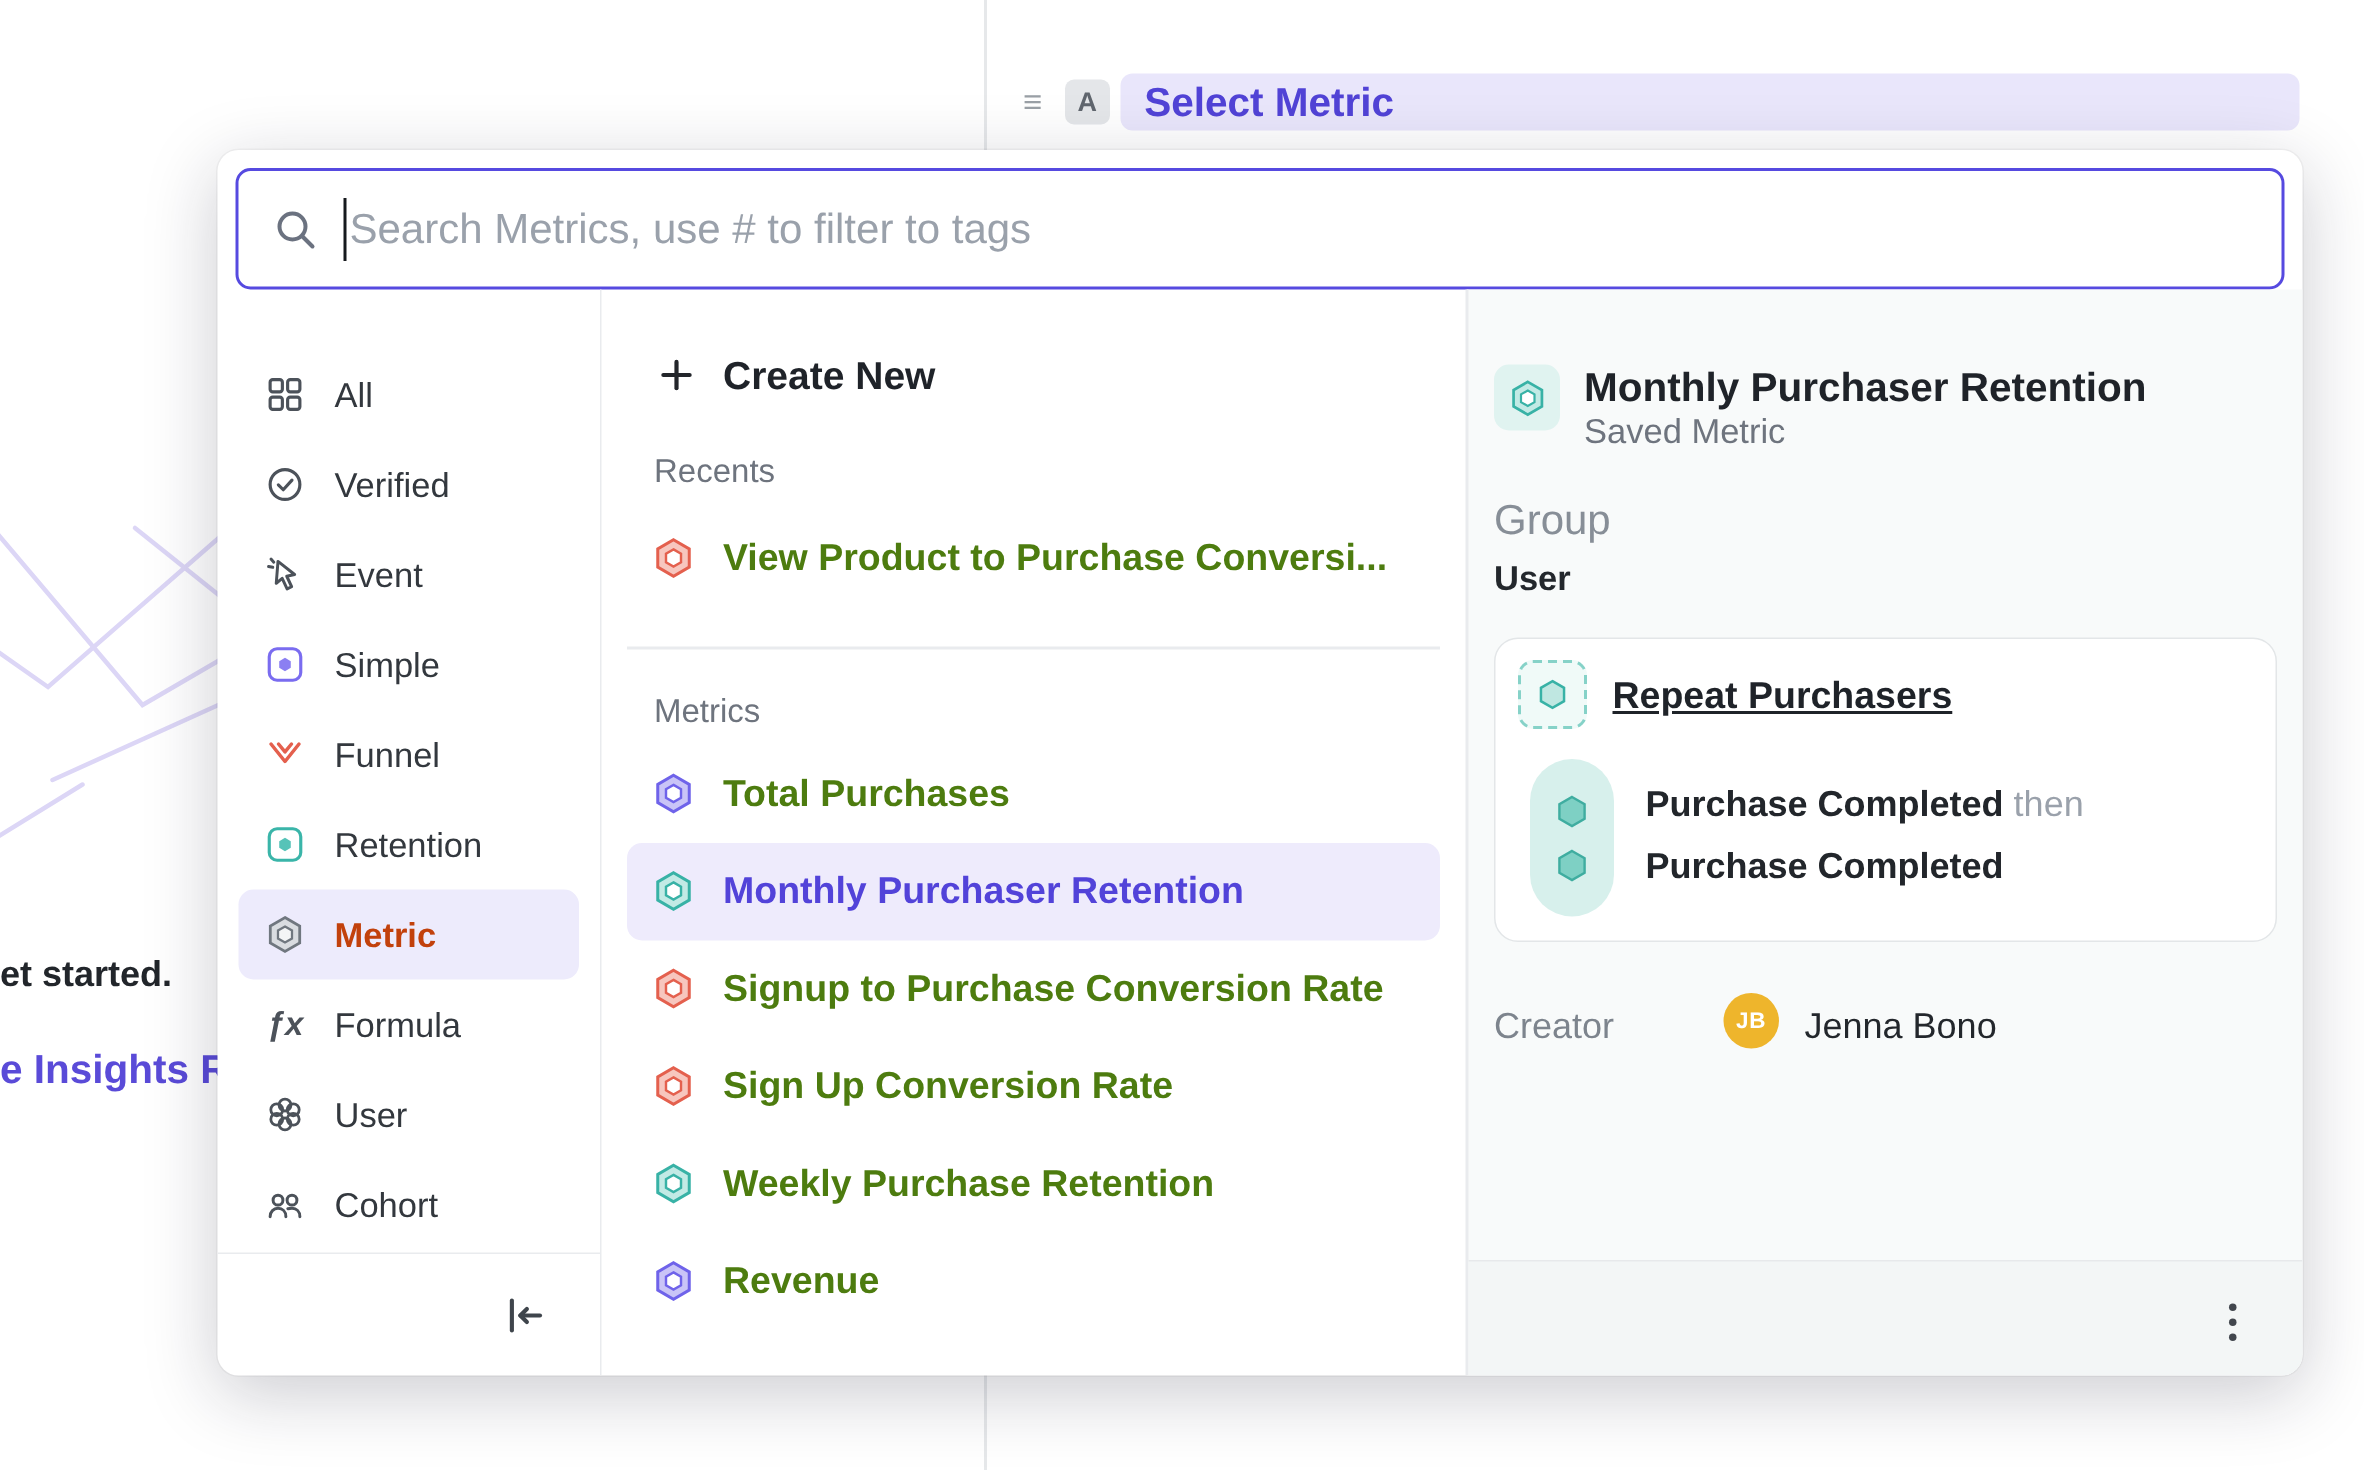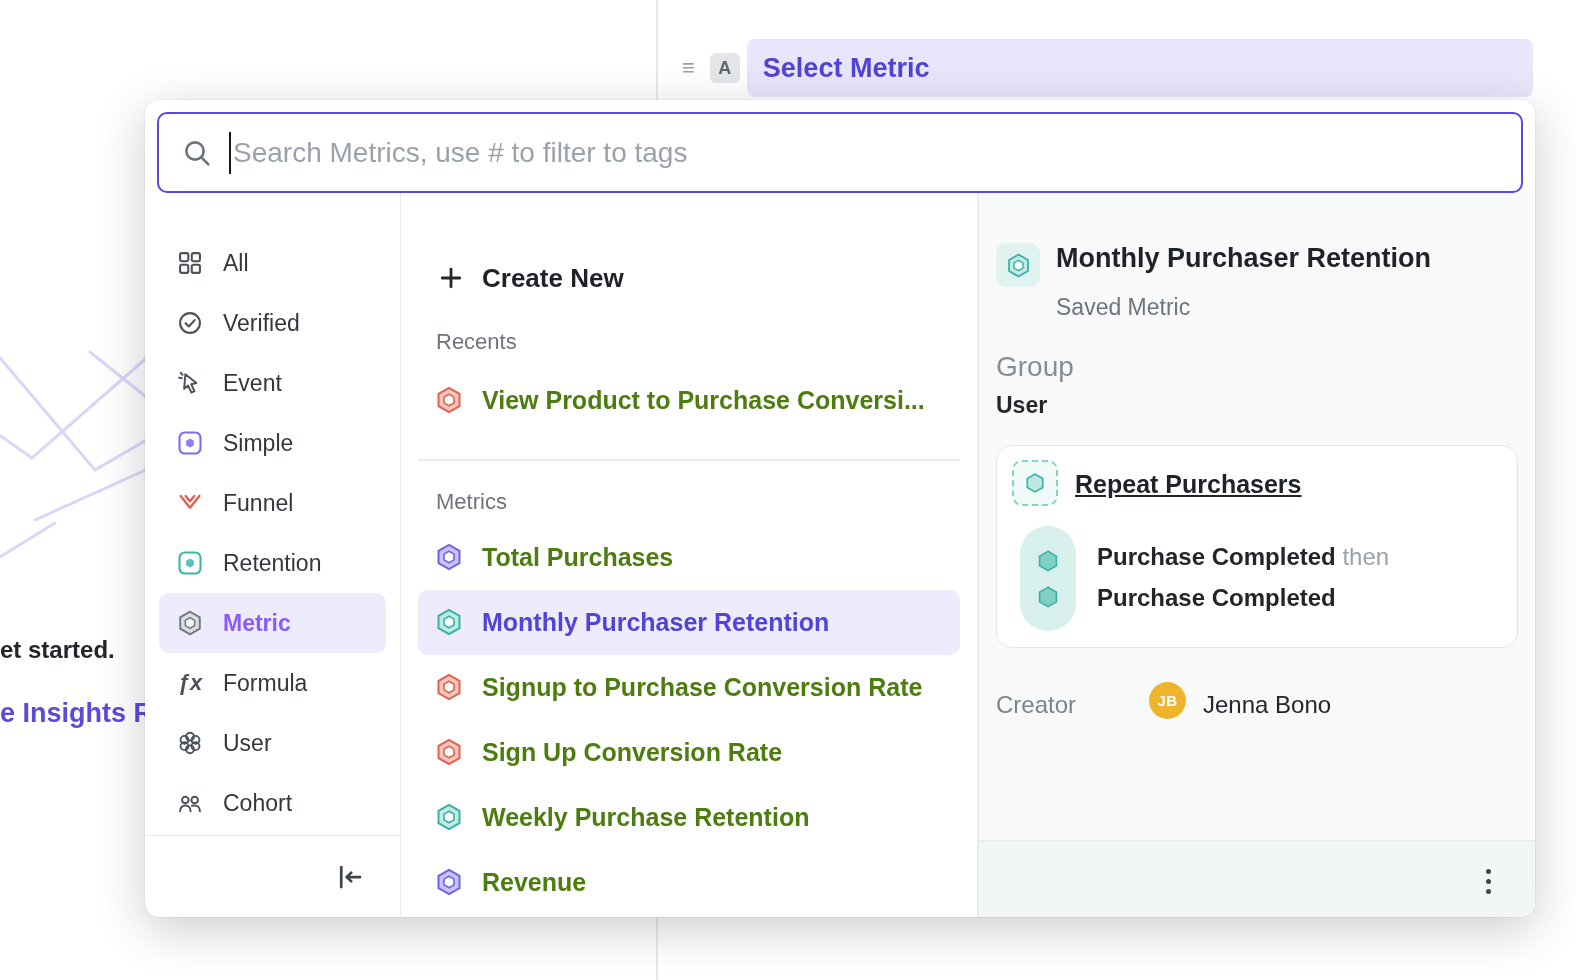--- a/index.html
+++ b/index.html
@@ -11,65 +11,65 @@
   .v-divider { position:absolute; left:656px; top:0; width:2px; height:980px; background:#e6e8ea; }
   .bg-lines { position:absolute; left:0; top:320px; }
   .bg-headline { position:absolute; left:0; top:636px; font-size:24px; font-weight:700; color:#22262b; white-space:nowrap; }
   .bg-link { position:absolute; left:0; top:698px; font-size:27px; font-weight:600; color:#5a4bd8; white-space:nowrap; }
 
   
   .metric-bar { position:absolute; left:682px; top:40px; height:56px; display:flex; align-items:center; z-index:1; }
   .drag-handle { color:#9aa0a6; font-size:22px; margin-right:8px; line-height:1; }
   .badge-a { width:30px; height:30px; border-radius:6px; background:#e4e6e9; color:#60666e;
     font-weight:700; font-size:18px; display:flex; align-items:center; justify-content:center; margin:0 7px; }
-  .select-pill { width:786px; height:58px; background:#e9e6fb; border-radius:8px; display:flex;
+  .select-pill { width:786px; height:38px; background:#e9e6fb; border-radius:8px; display:flex;
     align-items:center; padding-left:16px; color:#5143d6; font-size:27px; font-weight:600; cursor:pointer; }
 
   
   .modal { position:absolute; left:145px; top:100px; width:1390px; height:817px; background:#fff;
     border-radius:14px; box-shadow:0 12px 48px rgba(22,22,45,.22), 0 0 0 1px rgba(0,0,0,.04); overflow:hidden; z-index:5; }
 
   .search { position:absolute; left:12px; top:12px; width:1366px; height:81px; border:2.5px solid #564ae0;
     border-radius:10px; display:flex; align-items:center; padding:0 14px 0 22px; background:#fff; }
   .search .sicon { margin-right:16px; flex:0 0 auto; display:flex; }
   .caret { width:2px; height:42px; background:#16191d; margin-right:2px; flex:0 0 auto; }
   .search input { border:none; outline:none; flex:1; font-size:28px; color:#23272c; font-family:inherit; background:transparent; }
   .search input::placeholder { color:#9aa1ab; }
 
   .cols { position:absolute; left:0; top:93px; width:1390px; height:724px; display:flex; }
 
   
   .sidebar { width:255px; position:relative; padding-top:40px; flex:0 0 auto; }
   .side-item { height:60px; margin:0 14px; border-radius:10px; display:flex; align-items:center; gap:18px;
     padding:0 16px; font-size:23px; font-weight:500; color:#33383e; cursor:pointer; }
-  .side-item.sel { background:#edebfc; color:#8b5cf6; font-weight:600; }
+  .side-item.sel { background:#edebfc; color:#c2410c; font-weight:600; }
   .icn { width:30px; height:30px; display:flex; align-items:center; justify-content:center; flex:0 0 auto; }
   .fx { font-size:22px; font-style:italic; color:#4c525a; font-weight:600; }
   .sidebar-footer { position:absolute; left:0; bottom:0; width:100%; height:82px; border-top:1.5px solid #e9ebee;
     display:flex; align-items:center; justify-content:flex-end; padding-right:28px; }
   .collapse-btn { display:flex; align-items:center; justify-content:center; width:44px; height:44px; cursor:pointer; border-radius:8px; }
 
   
   .mid { width:578px; border-left:1.5px solid #e9ebee; border-right:1.5px solid #e9ebee; padding:34px 17px 0; flex:0 0 auto; }
   .create-row { display:flex; align-items:center; gap:16px; padding:0 18px; height:46px; margin-bottom:10px;
-    font-size:26px; font-weight:700; color:#1f2329; cursor:pointer;margin-top:28px; }
+    font-size:26px; font-weight:700; color:#1f2329; cursor:pointer; }
   .sec-header { font-size:22px; font-weight:500; color:#6e747e; margin:28px 0 10px 18px; }
   .m-item { height:65px; border-radius:10px; display:flex; align-items:center; gap:18px; padding:0 16px;
     font-size:25px; font-weight:600; color:#4d7c0f; cursor:pointer; }
   .m-item.recent { height:70px; }
   .m-item.sel { background:#eeebfc; color:#5243d9; }
   .m-item .lbl { white-space:nowrap; overflow:hidden; text-overflow:ellipsis; }
   .mid-divider { height:1.5px; background:#e9ebee; margin:24px 0 10px; }
 
   
   .preview { flex:1; background:#f8fafa; border-left:1.5px solid #e9ebee; position:relative; padding:50px 17px 0; }
   .pv-head { display:flex; gap:16px; align-items:flex-start; }
   .pv-ico { width:44px; height:44px; border-radius:10px; background:#e0f3f0; display:flex; align-items:center; justify-content:center; flex:0 0 auto; }
   .pv-title { font-size:27px; font-weight:700; color:#1f2329; line-height:1.15; }
-  .pv-sub { font-size:23px; color:#6e747e; margin-top:20px; }
+  .pv-sub { font-size:23px; color:#6e747e; margin-top:0; }
   .pv-fields { display:flex; gap:26px; margin-top:30px; }
   .pv-field .flbl { font-size:28px; color:#878e97; }
   .pv-field .fval { font-size:23px; font-weight:600; color:#23272c; margin-top:9px; }
   .pv-field.first { min-width:66px; }
   .pv-card { margin-top:26px; background:#fff; border:1.5px solid #e3e6e8; border-radius:16px; height:203px; position:relative; }
   .card-ico { position:absolute; left:15px; top:14px; width:46px; height:46px; border:2px dashed #86d2c8;
     border-radius:10px; background:#f0faf8; display:flex; align-items:center; justify-content:center; }
   .card-title { position:absolute; left:78px; top:24px; font-size:25px; font-weight:700; color:#1f2329;text-decoration:underline; }
   .pill { position:absolute; left:23px; top:80px; width:56px; height:105px; border-radius:28px; background:#d7f0ec;
     display:flex; flex-direction:column; align-items:center; justify-content:center; gap:12px; }

